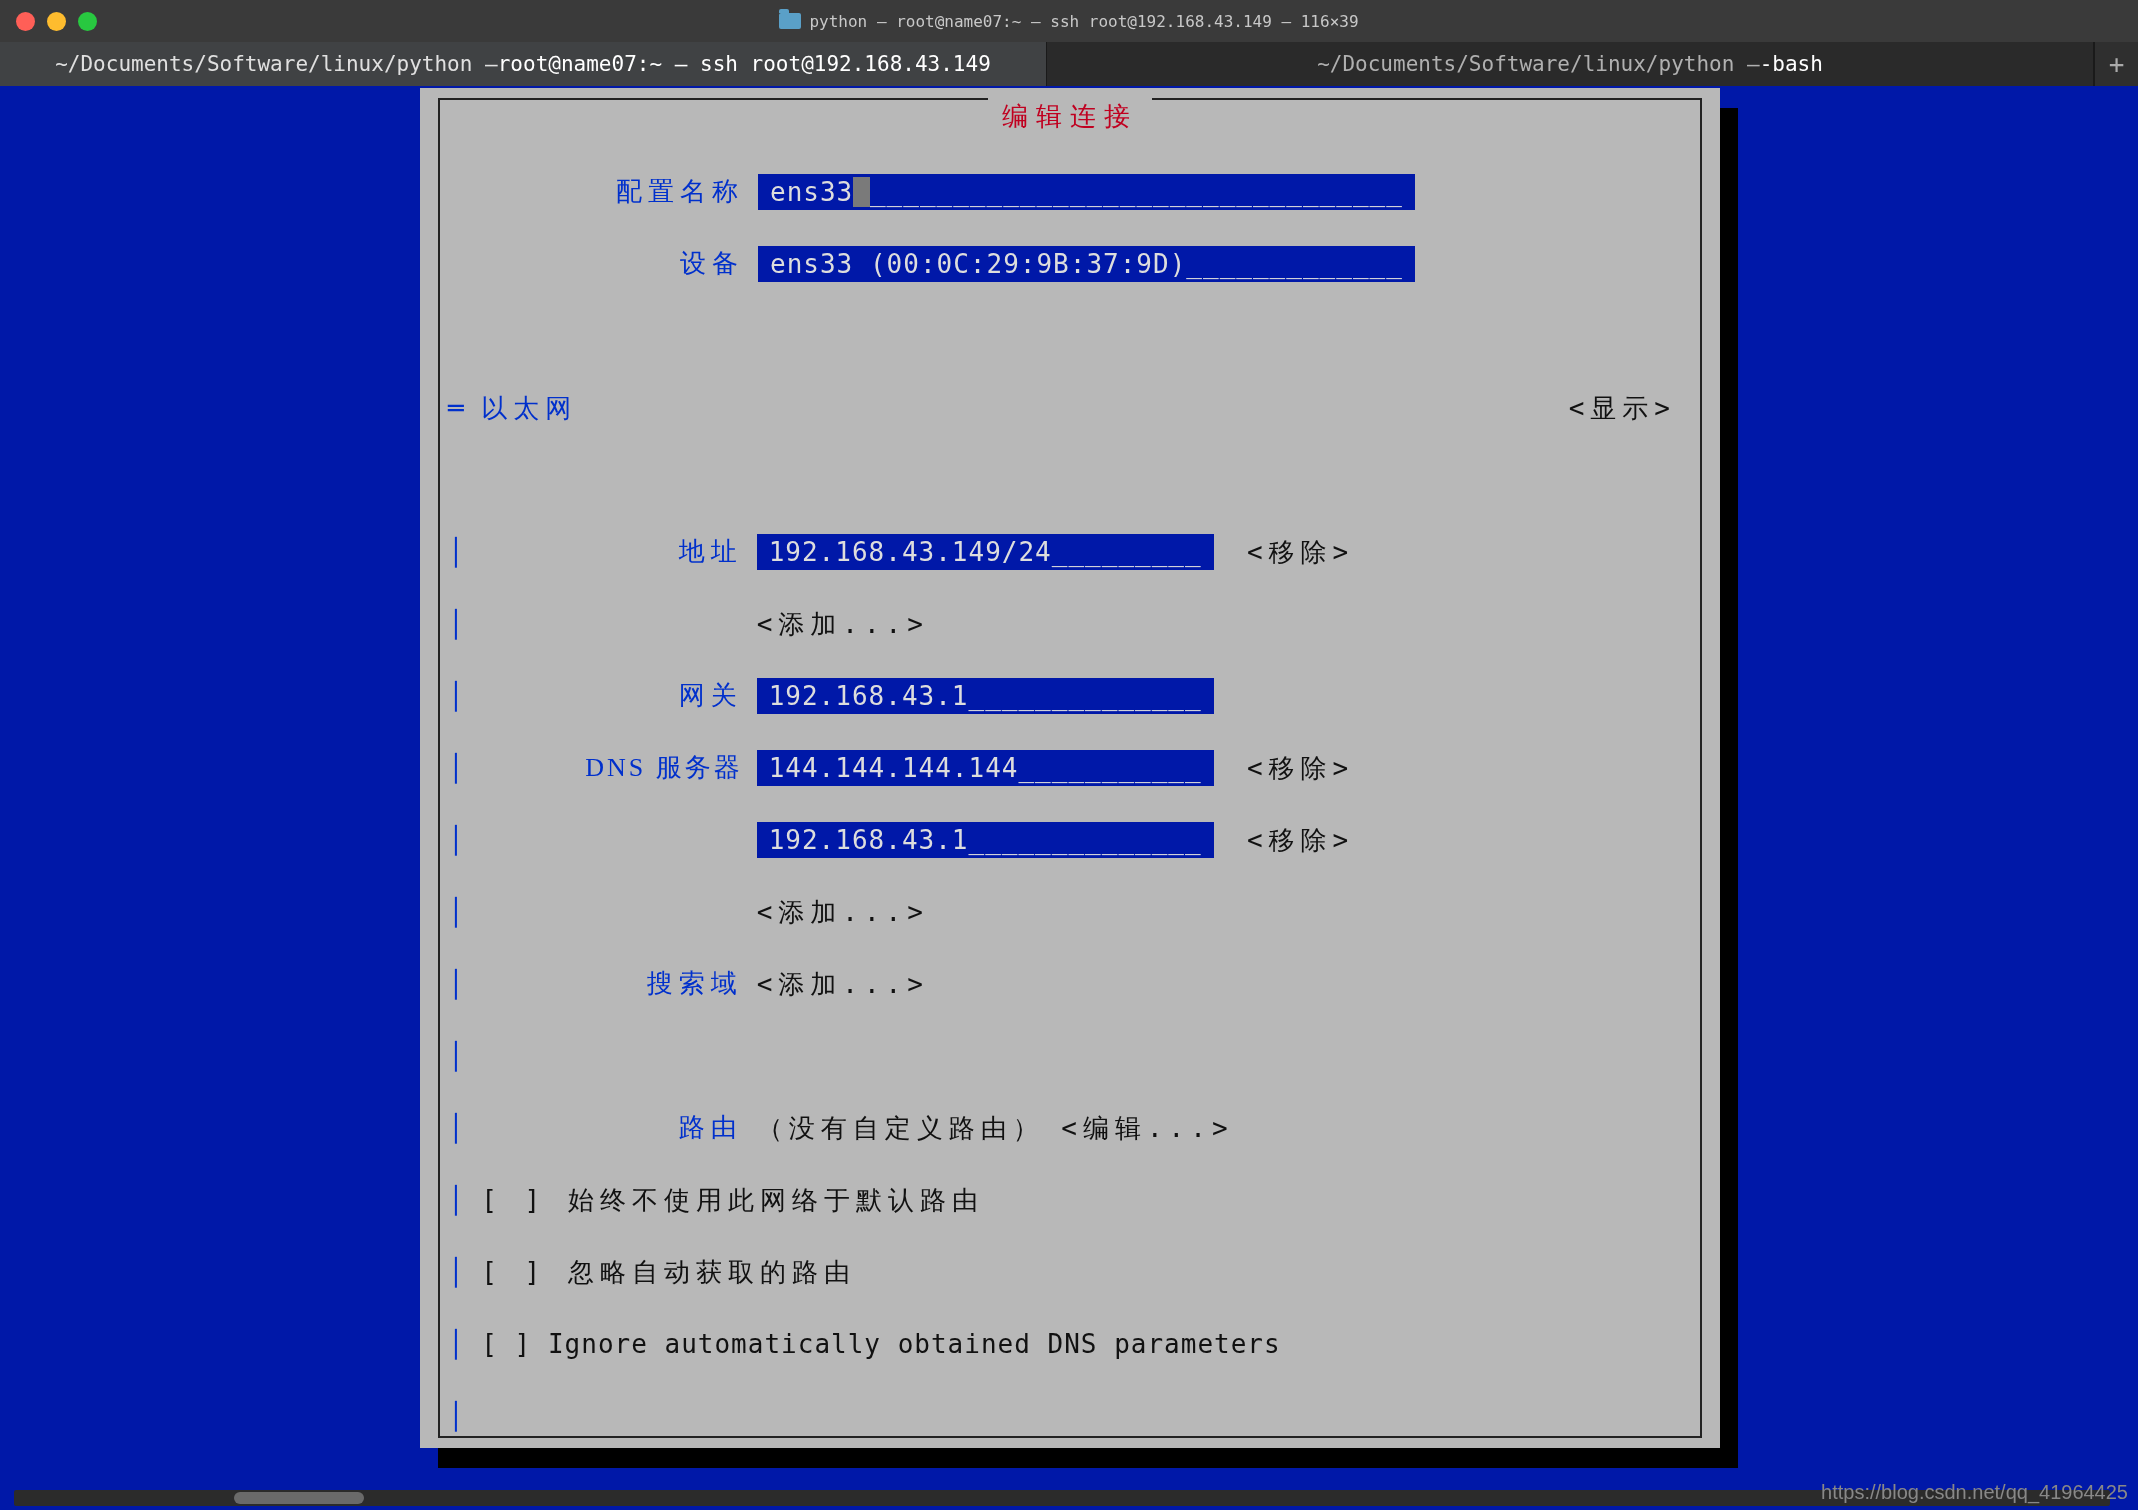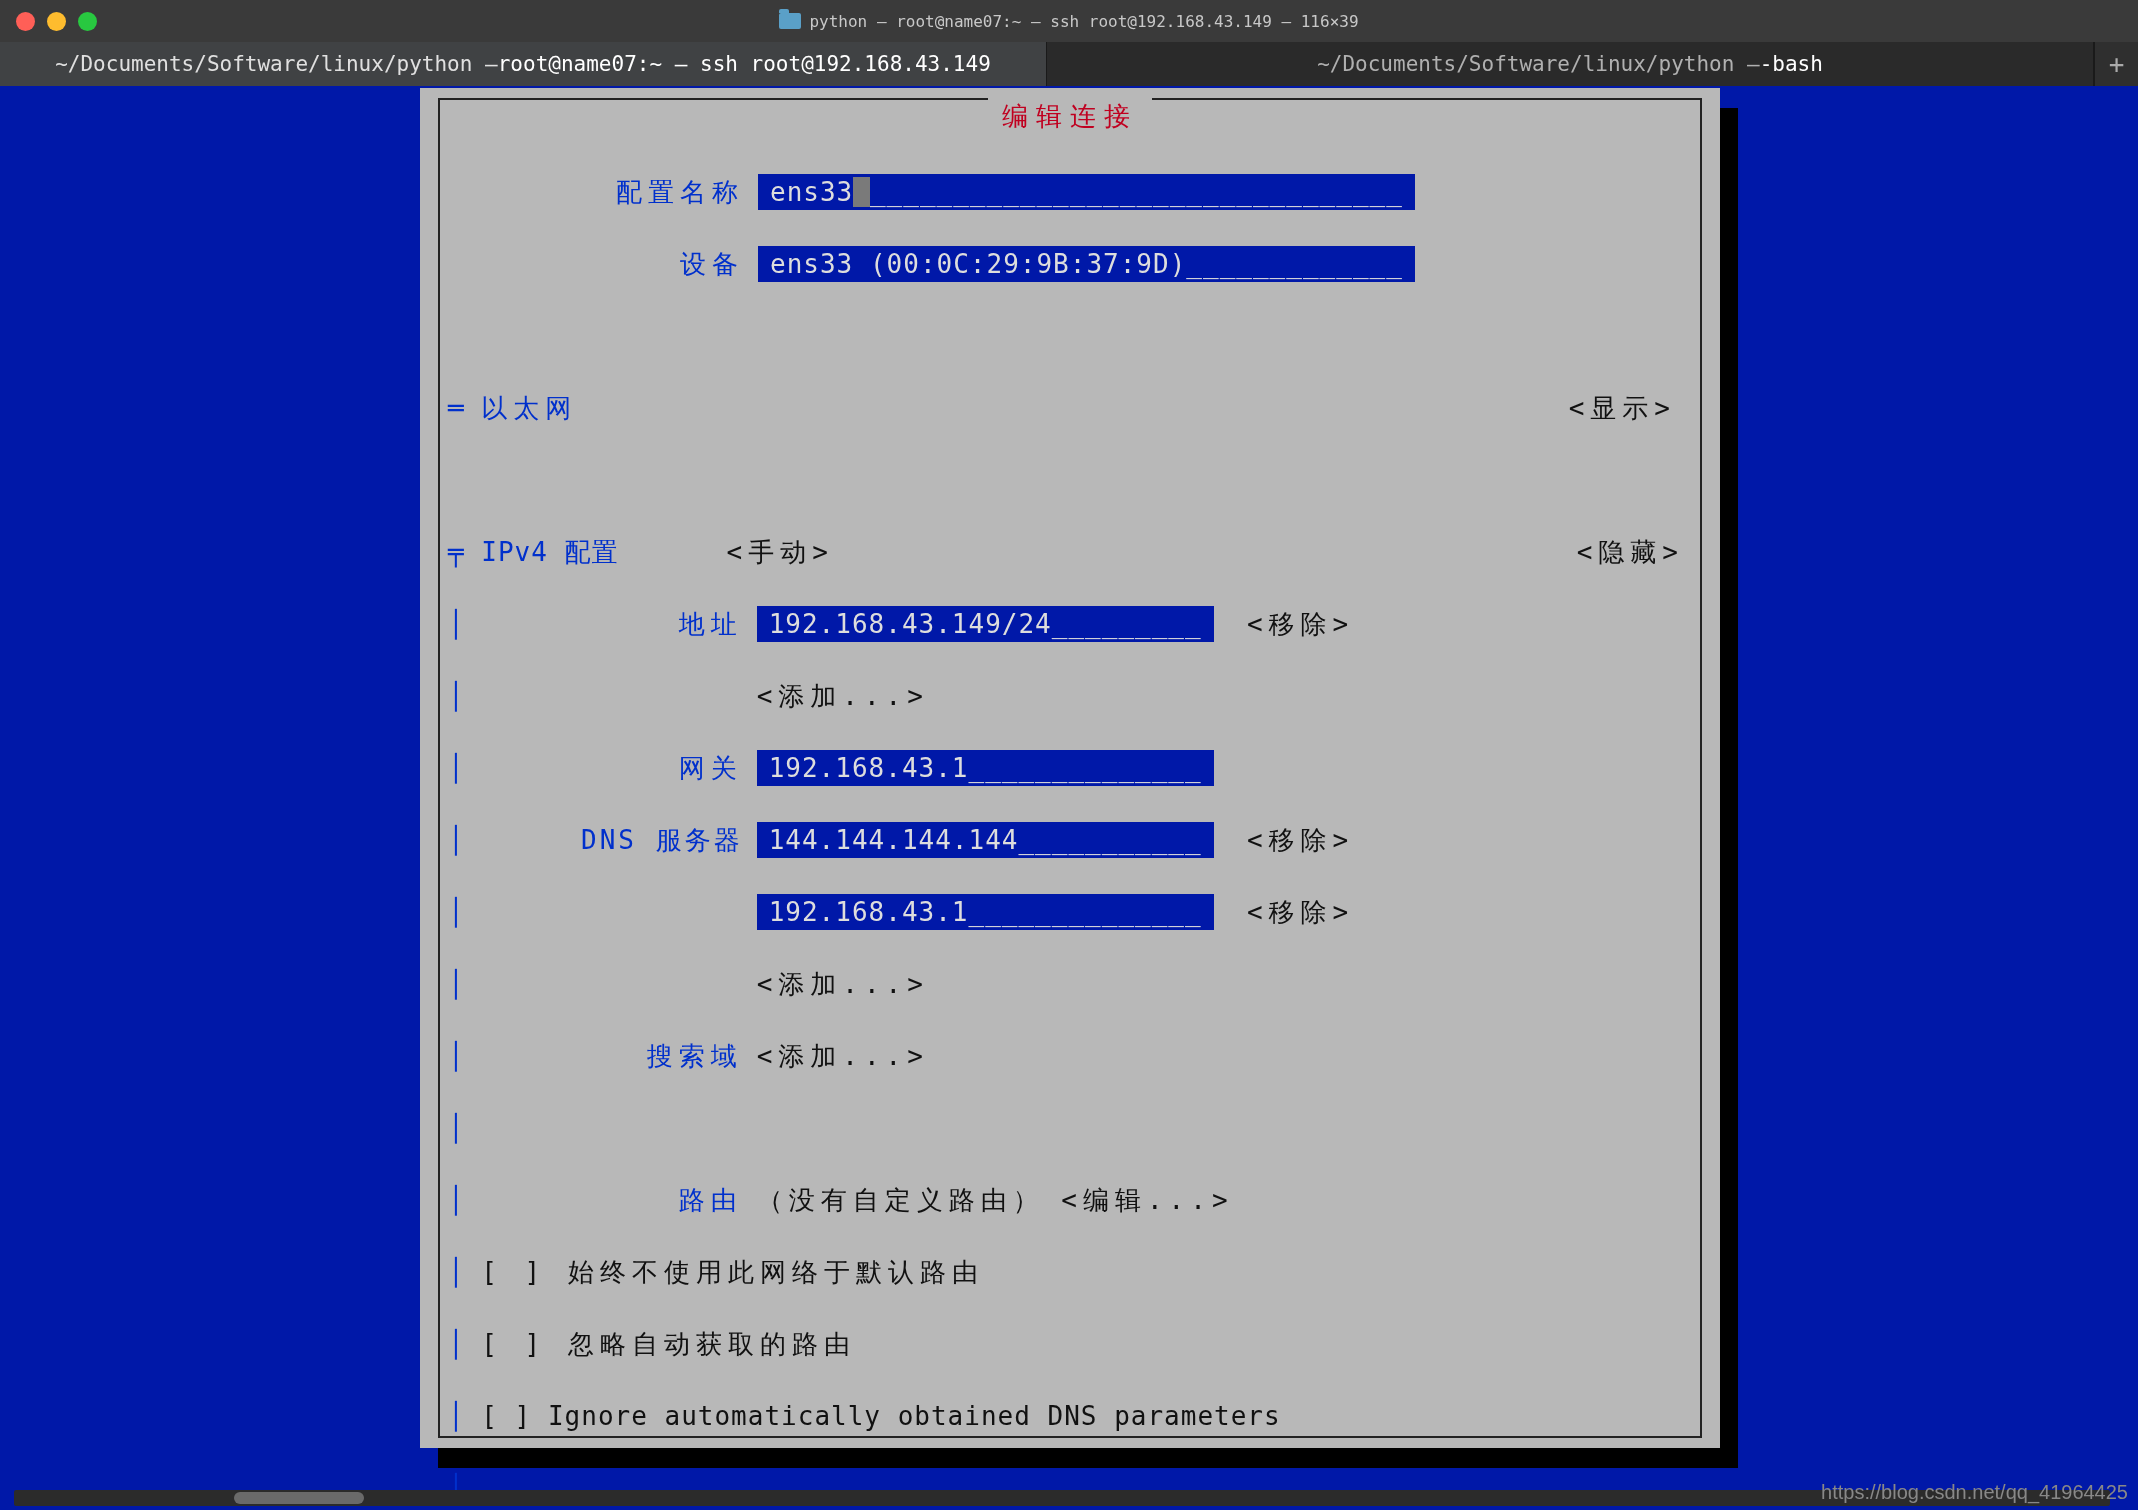--- a/index.html
+++ b/index.html
@@ -105,21 +105,21 @@
   }
   .content {
     position:absolute; left:28px; right:28px; top:50px;
     white-space: pre;
   }
   .lbl-blue { color:#0030cc; letter-spacing:6px; }
   .lbl-blue-n { color:#0030cc; }
   .sel { background:#0018a8; color:#ddd; padding:0 12px; }
   .sel-cursor { background:#7a7a7a; }
   .row { display:flex; align-items:flex-start; }
-  .col-a { display:inline-block; width:310px; text-align:right; padding-right:14px; }
+  .col-a { display:inline-block; width:310px; text-align:right; padding-right:14px;font-family:Liberation Serif, serif; }
   .wsp { letter-spacing: 6px; }
   .watermark {
     position:absolute; right:10px; bottom:6px; color:#888; font-size:20px;
     font-family: Arial, sans-serif;
   }
   .hscroll {
     position:absolute; left:14px; bottom:4px; right:28px; height:16px;
     background:#2b2b2b; border-radius:2px;
   }
   .hscroll .hthumb {
@@ -170,21 +170,20 @@
         <span>编辑连接</span>
       </div>
     </div>
 
     <div class="content">
 <div class="row"><span class="col-a lbl-blue">配置名称</span><span class="sel"><span>ens33</span><span class="sel-cursor">&nbsp;</span><span>________________________________</span></span></div>
 <div class="row"><span class="col-a lbl-blue">设备</span><span class="sel"><span>ens33 (00:0C:29:9B:37:9D)</span><span>_____________</span></span></div>
 <div style="height:36px"></div>
 <div class="row"><span class="lbl-blue-n">═ <span class="wsp">以太网</span></span><span style="flex:1"></span><span class="wsp" style="margin-right:16px">&lt;显示&gt;</span></div>
 <div style="height:36px"></div>
-<div class="row"><span class="lbl-blue-n">╤ <span>IPv4 配置</span></span><span style="width:108px"></span><span class="wsp">&lt;手动&gt;</span><span style="flex:1"></span><span class="wsp" style="margin-right:8px">&lt;隐藏&gt;</span></div>
 <div class="row"><span class="lbl-blue-n">│</span><span class="col-a lbl-blue" style="width:292px;">地址</span><span class="sel"><span>192.168.43.149/24</span><span>_________</span></span><span>  </span><span class="wsp">&lt;移除&gt;</span></div>
 <div class="row"><span class="lbl-blue-n">│</span><span class="col-a" style="width:292px;"></span><span class="wsp">&lt;添加...&gt;</span></div>
 <div class="row"><span class="lbl-blue-n">│</span><span class="col-a lbl-blue" style="width:292px;">网关</span><span class="sel"><span>192.168.43.1</span><span>______________</span></span></div>
 <div class="row"><span class="lbl-blue-n">│</span><span class="col-a lbl-blue" style="width:292px;letter-spacing:3px">DNS 服务器</span><span class="sel"><span>144.144.144.144</span><span>___________</span></span><span>  </span><span class="wsp">&lt;移除&gt;</span></div>
 <div class="row"><span class="lbl-blue-n">│</span><span class="col-a" style="width:292px;"></span><span class="sel"><span>192.168.43.1</span><span>______________</span></span><span>  </span><span class="wsp">&lt;移除&gt;</span></div>
 <div class="row"><span class="lbl-blue-n">│</span><span class="col-a" style="width:292px;"></span><span class="wsp">&lt;添加...&gt;</span></div>
 <div class="row"><span class="lbl-blue-n">│</span><span class="col-a lbl-blue" style="width:292px;">搜索域</span><span class="wsp">&lt;添加...&gt;</span></div>
 <div class="row"><span class="lbl-blue-n">│</span></div>
 <div class="row"><span class="lbl-blue-n">│</span><span class="col-a lbl-blue" style="width:292px;">路由</span><span class="wsp">（没有自定义路由）</span><span> </span><span class="wsp">&lt;编辑...&gt;</span></div>
 <div class="row"><span class="lbl-blue-n">│ </span><span class="wsp">[ ] 始终不使用此网络于默认路由</span></div>

